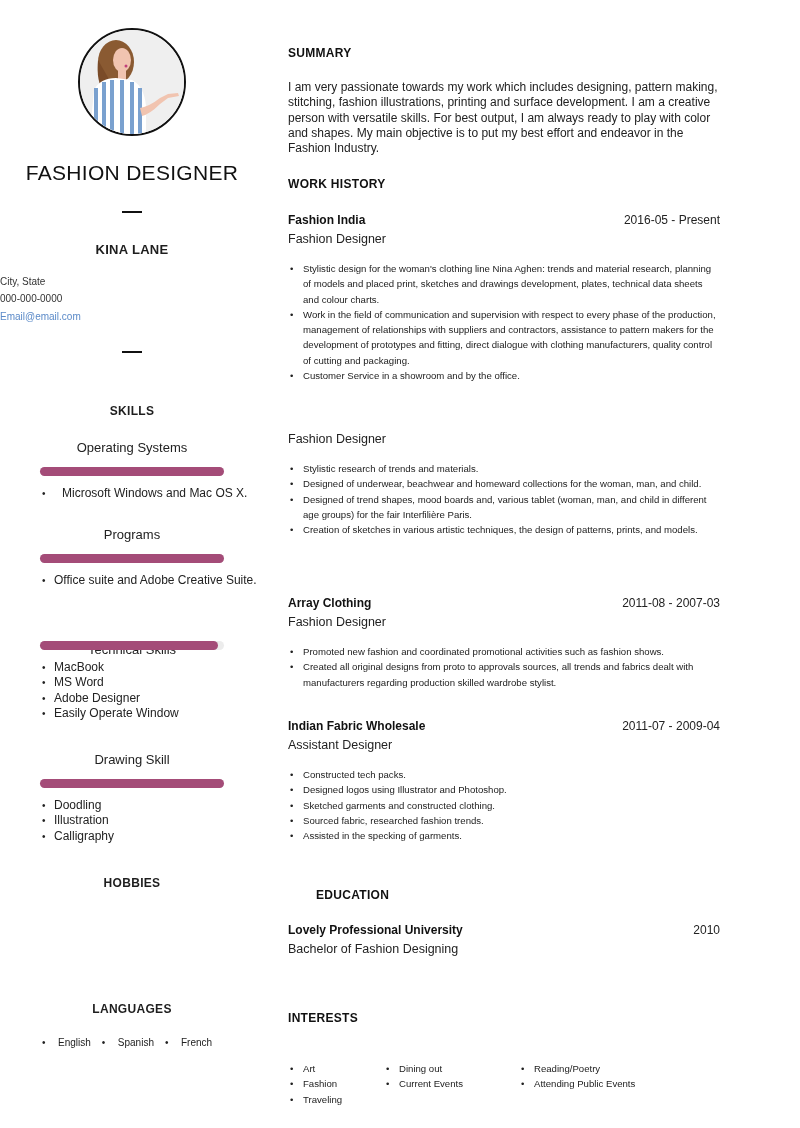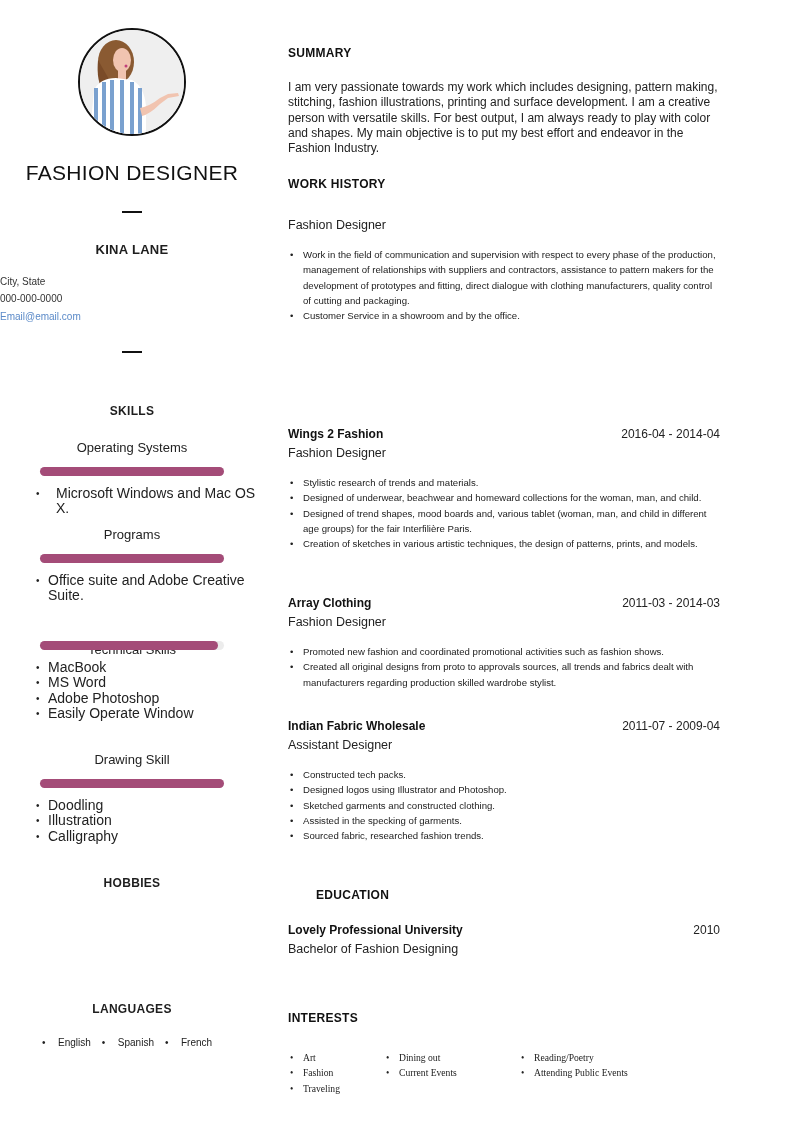--- a/index.html
+++ b/index.html
@@ -15,21 +15,21 @@
     .divider { position: absolute; left: 122px; width: 20px; height: 2px; background: #111; }
     .name { position: absolute; left: 0; width: 264px; top: 242px; text-align: center; font-size: 13px; font-weight: bold; letter-spacing: 0.3px; }
     .contact { position: absolute; left: 0; width: 264px; font-size: 10px; color: #333; }
     .contact.email { color: #5b8ac8; }
 
     .side-heading { position: absolute; left: 0; width: 264px; text-align: center; font-size: 12px; font-weight: bold; letter-spacing: 0.3px; }
     .skill-heading { position: absolute; left: 0; width: 264px; text-align: center; font-size: 13px; color: #222; }
     .skill-bar { position: absolute; left: 40px; width: 184px; height: 9px; border-radius: 5px; background: #ececec; }
     .skill-fill { height: 9px; border-radius: 5px; background: #a44c78; }
 
-    .side-list { position: absolute; left: 36px; font-size: 14px; color: #222; list-style: none; }
+    .side-list { position: absolute; left: 42px; font-size: 12px; color: #222; list-style: none; }
     .side-list li { line-height: 15.3px; position: relative; padding-left: 12px; }
     .side-list li::before { content: "•"; position: absolute; left: 0; top: 0; font-size: 10px; }
     .side-list.wide li { padding-left: 20px; }
 
     .lang-row { position: absolute; left: 42px; top: 1037px; display: flex; font-size: 10px; color: #222; }
     .lang-row span { position: relative; padding-left: 16px; margin-right: 11px; }
     .lang-row span::before { content: "•"; position: absolute; left: 0; }
 
     .section-title { position: absolute; left: 0; font-size: 12px; font-weight: bold; letter-spacing: 0.3px; color: #111; }
     .summary { position: absolute; left: 0; top: 80px; width: 432px; font-size: 12px; line-height: 15.3px; color: #222; }
@@ -37,21 +37,21 @@
     .entry { position: absolute; left: 0; width: 432px; }
     .entry-head { display: flex; justify-content: space-between; align-items: baseline; }
     .entry-company { font-size: 12px; font-weight: bold; color: #111; }
     .entry-date { font-size: 12px; color: #222; }
     .entry-role { font-size: 12.5px; color: #222; margin-top: 5px; }
     .entry-list { list-style: none; margin-top: 15px; font-size: 9.6px; line-height: 15.3px; color: #222; }
     .entry-list li { position: relative; padding-left: 15px; }
     .entry-list li::before { content: "•"; position: absolute; left: 2px; top: 0; }
 
     .interests { position: absolute; left: 0; top: 1045px; width: 432px; font-size: 9.6px; line-height: 15.3px; color: #222; }
-    .interests ul { position: absolute; top: 5px; list-style: none; font-family: Liberation Serif, serif; }
+    .interests ul { position: absolute; top: 16px; list-style: none; }
     .interests li { position: relative; padding-left: 15px; }
     .interests li::before { content: "•"; position: absolute; left: 2px; }
   </style>
 </head>
 <body>
 
 <aside class="sidebar">
   <div class="photo" title="Profile photo of woman in blue striped shirt">
     <svg width="104" height="104" viewBox="0 0 104 104">
       <rect width="104" height="104" fill="#efefef"></rect>
@@ -105,21 +105,21 @@
     <li>Office suite and Adobe Creative Suite.</li>
   </ul>
 
   <div class="skill-heading" style="top:614px;margin-top:28px;">Technical Skills</div>
   <div class="skill-bar" style="top:641px;">
     <div class="skill-fill" style="width:97%;"></div>
   </div>
   <ul class="side-list" style="top:660px;">
     <li>MacBook</li>
     <li>MS Word</li>
-    <li>Adobe Photoshop</li>
+    <li>Adobe Designer</li>
     <li>Easily Operate Window</li>
   </ul>
 
   <div class="skill-heading" style="top:752px;">Drawing Skill</div>
   <div class="skill-bar" style="top:779px;">
     <div class="skill-fill" style="width:100%;"></div>
   </div>
   <ul class="side-list" style="top:798px;">
     <li>Doodling</li>
     <li>Illustration</li>
@@ -136,65 +136,66 @@
   </div>
 </aside>
 
 <main class="main">
   <div class="section-title" style="top:46px;">SUMMARY</div>
   <p class="summary">I am very passionate towards my work which includes designing, pattern making, stitching, fashion illustrations, printing and surface development. I am a creative person with versatile skills. For best output, I am always ready to play with color and shapes. My main objective is to put my best effort and endeavor in the Fashion Industry.</p>
 
   <div class="section-title" style="top:177px;">WORK HISTORY</div>
 
   <section class="entry" style="top:213px;">
+    <div class="entry-head">
+      <span class="entry-company">Fashion India</span>
+      <span class="entry-date">2016-05 - Present</span>
+    </div>
     <div class="entry-role">Fashion Designer</div>
     <ul class="entry-list">
+      <li>Stylistic design for the woman's clothing line Nina Aghen: trends and material research, planning of models and placed print, sketches and drawings development, plates, technical data sheets and colour charts.</li>
       <li>Work in the field of communication and supervision with respect to every phase of the production, management of relationships with suppliers and contractors, assistance to pattern makers for the development of prototypes and fitting, direct dialogue with clothing manufacturers, quality control of cutting and packaging.</li>
       <li>Customer Service in a showroom and by the office.</li>
     </ul>
   </section>
 
   <section class="entry" style="top:427px;">
-    <div class="entry-head">
-      <span class="entry-company">Wings 2 Fashion</span>
-      <span class="entry-date">2016-04 - 2014-04</span>
-    </div>
     <div class="entry-role">Fashion Designer</div>
     <ul class="entry-list">
       <li>Stylistic research of trends and materials.</li>
       <li>Designed of underwear, beachwear and homeward collections for the woman, man, and child.</li>
       <li>Designed of trend shapes, mood boards and, various tablet (woman, man, and child in different age groups) for the fair Interfilière Paris.</li>
       <li>Creation of sketches in various artistic techniques, the design of patterns, prints, and models.</li>
     </ul>
   </section>
 
   <section class="entry" style="top:596px;">
     <div class="entry-head">
       <span class="entry-company">Array Clothing</span>
-      <span class="entry-date">2011-03 - 2014-03</span>
+      <span class="entry-date">2011-08 - 2007-03</span>
     </div>
     <div class="entry-role">Fashion Designer</div>
     <ul class="entry-list">
       <li>Promoted new fashion and coordinated promotional activities such as fashion shows.</li>
       <li>Created all original designs from proto to approvals sources, all trends and fabrics dealt with manufacturers regarding production skilled wardrobe stylist.</li>
     </ul>
   </section>
 
   <section class="entry" style="top:719px;">
     <div class="entry-head">
       <span class="entry-company">Indian Fabric Wholesale</span>
       <span class="entry-date">2011-07 - 2009-04</span>
     </div>
     <div class="entry-role">Assistant Designer</div>
     <ul class="entry-list">
       <li>Constructed tech packs.</li>
       <li>Designed logos using Illustrator and Photoshop.</li>
       <li>Sketched garments and constructed clothing.</li>
+      <li>Sourced fabric, researched fashion trends.</li>
       <li>Assisted in the specking of garments.</li>
-      <li>Sourced fabric, researched fashion trends.</li>
     </ul>
   </section>
 
   <div class="section-title" style="top:888px;padding-left:28px;">EDUCATION</div>
   <section class="entry" style="top:923px;">
     <div class="entry-head">
       <span class="entry-company">Lovely Professional University</span>
       <span class="entry-date">2010</span>
     </div>
     <div class="entry-role">Bachelor of Fashion Designing</div>

